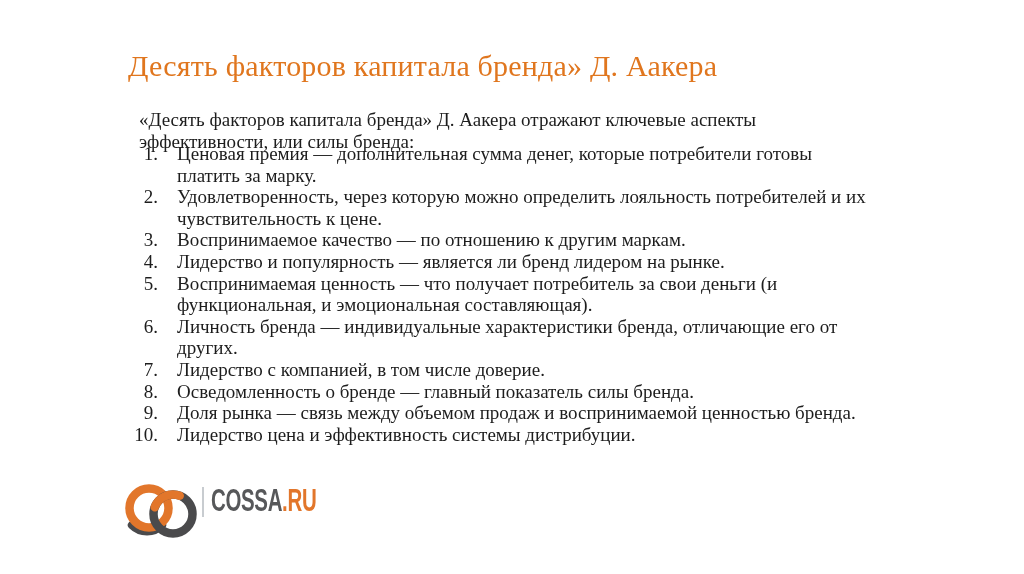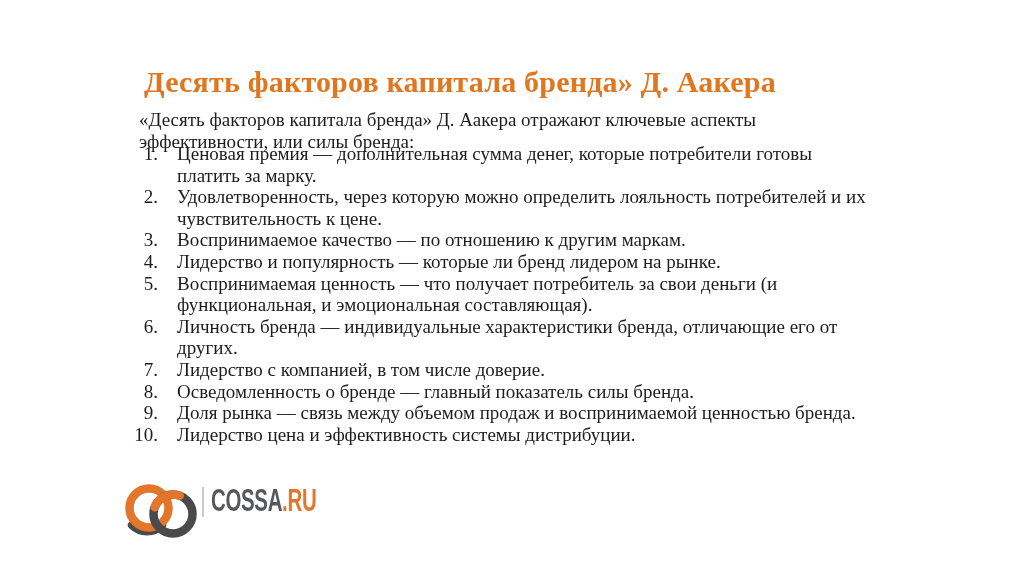--- a/index.html
+++ b/index.html
@@ -11,23 +11,23 @@
   .slide {
     position: relative;
     width: 1024px; height: 574px;
     background: #ffffff;
     font-family: "Liberation Serif", "DejaVu Serif", serif;
     color: #1d1d1d;
   }
   .title {
     position: absolute;
     left: 128px; top: 49px;
-    margin: 16px;
+    margin: 0;
     font-size: 30px;
-    font-weight: bold;
+    font-weight: normal;
     color: #e0761e;
     letter-spacing: 0.2px;
     white-space: nowrap;
   }
   .intro {
     position: absolute;
     left: 127px; top: 97px;
     margin: 12px;
     width: 680px;
     font-size: 19px;
@@ -101,21 +101,21 @@
     <li>
       <span class="num">2.</span>
       <span class="txt">Удовлетворенность, через которую можно определить лояльность потребителей и их чувствительность к цене.</span>
     </li>
     <li>
       <span class="num">3.</span>
       <span class="txt">Воспринимаемое качество — по отношению к другим маркам.</span>
     </li>
     <li>
       <span class="num">4.</span>
-      <span class="txt">Лидерство и популярность — которые ли бренд лидером на рынке.</span>
+      <span class="txt">Лидерство и популярность — является ли бренд лидером на рынке.</span>
     </li>
     <li>
       <span class="num">5.</span>
       <span class="txt">Воспринимаемая ценность — что получает потребитель за свои деньги (и функциональная, и эмоциональная составляющая).</span>
     </li>
     <li>
       <span class="num">6.</span>
       <span class="txt">Личность бренда — индивидуальные характеристики бренда, отличающие его от других.</span>
     </li>
     <li>

